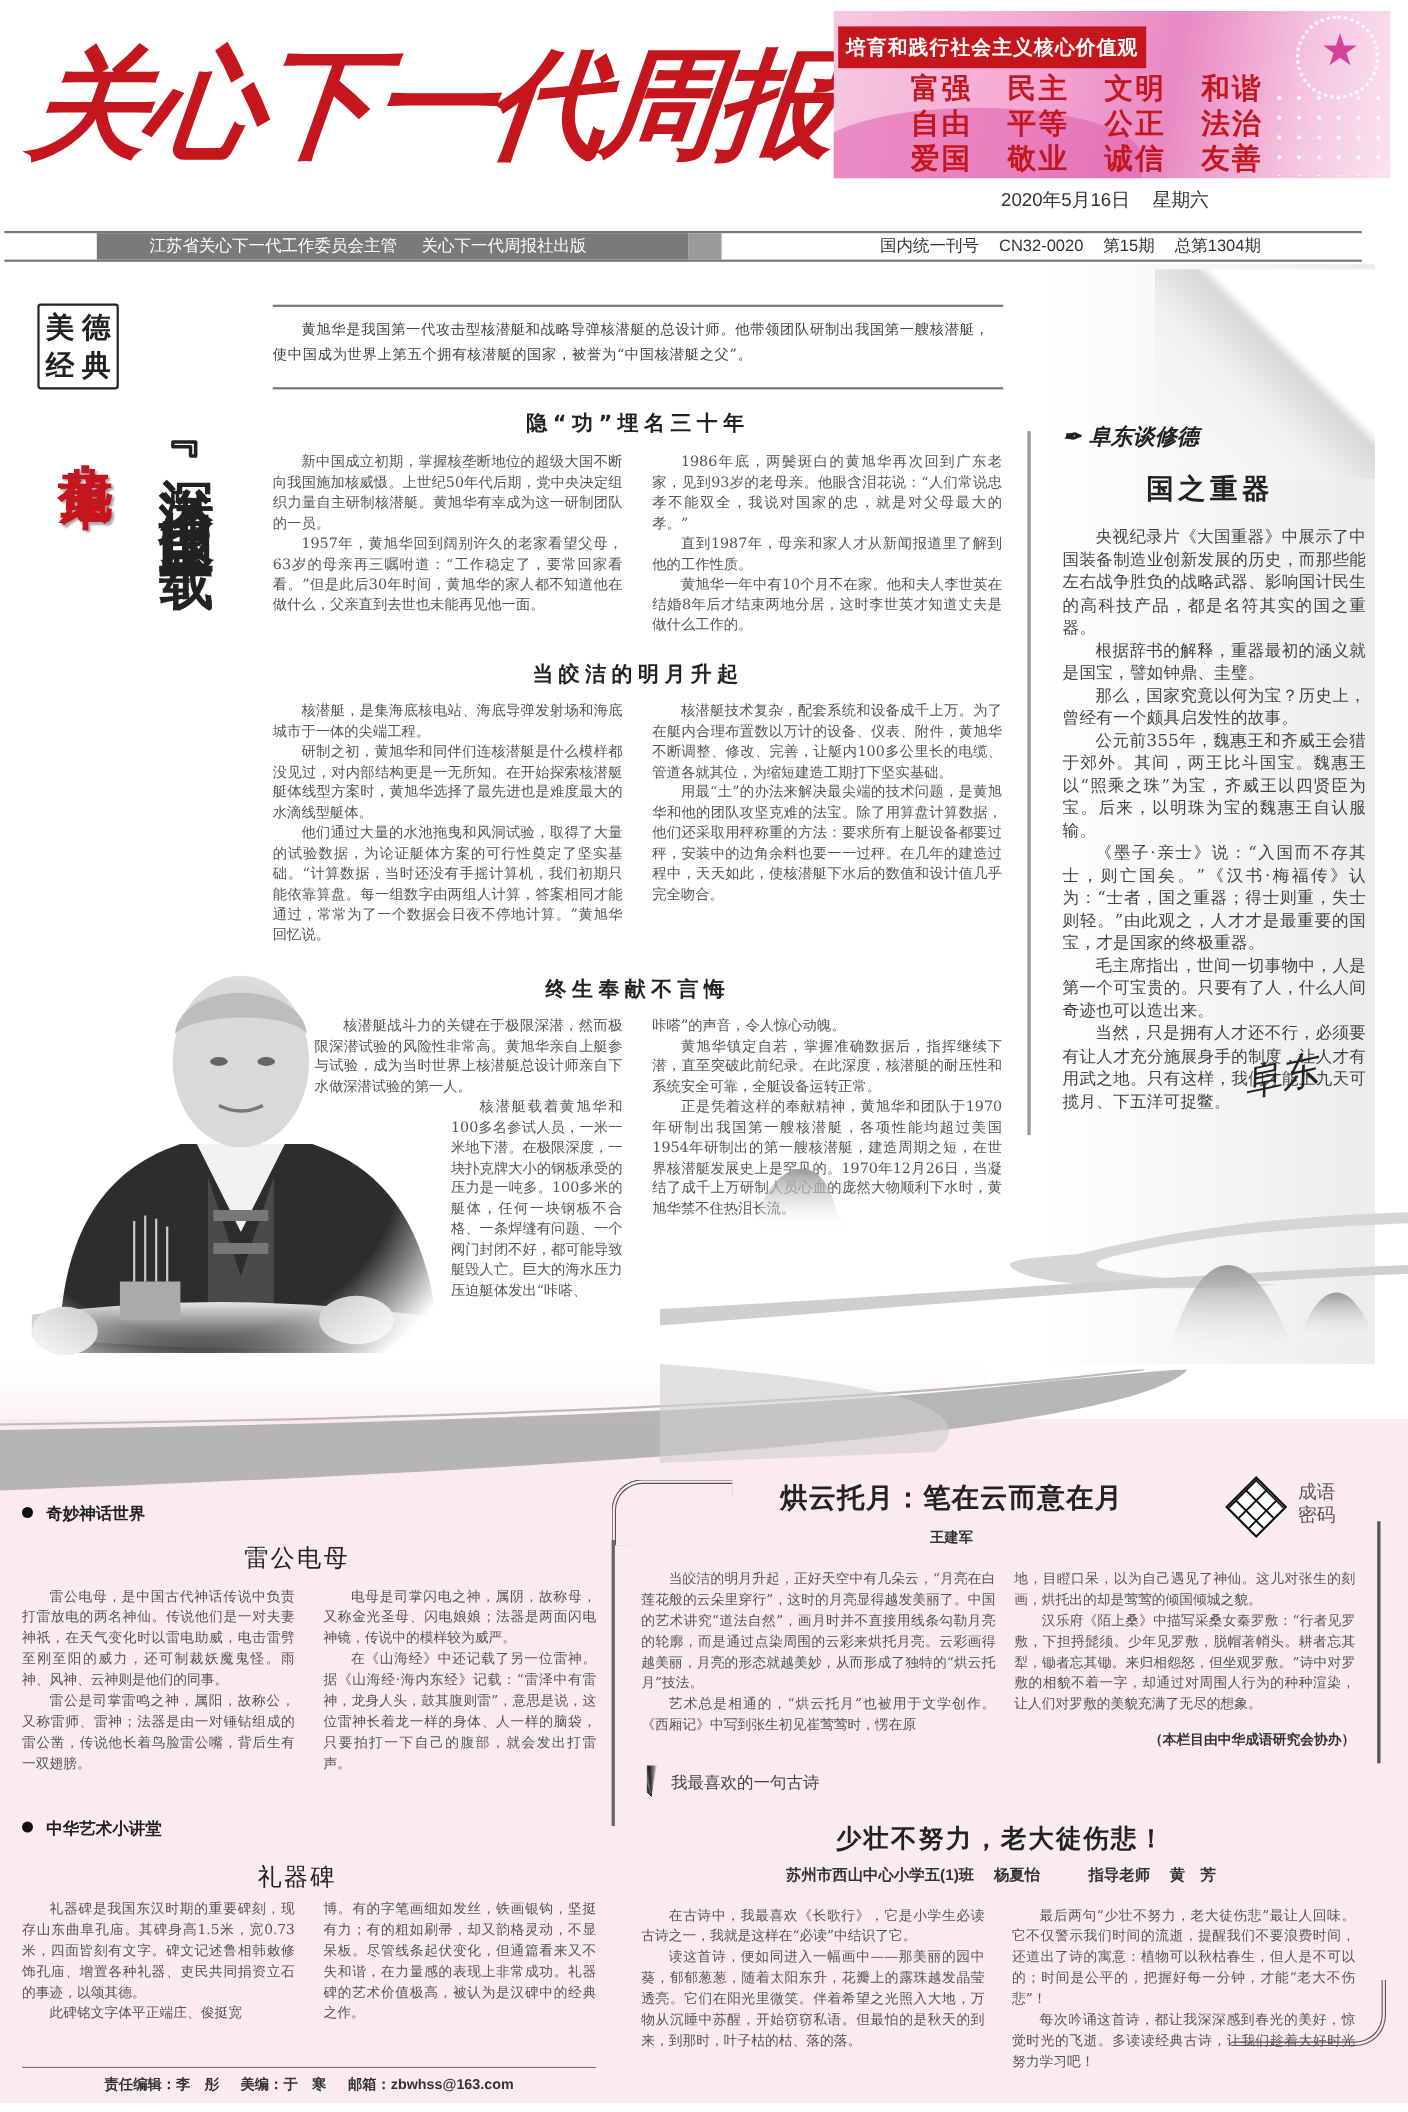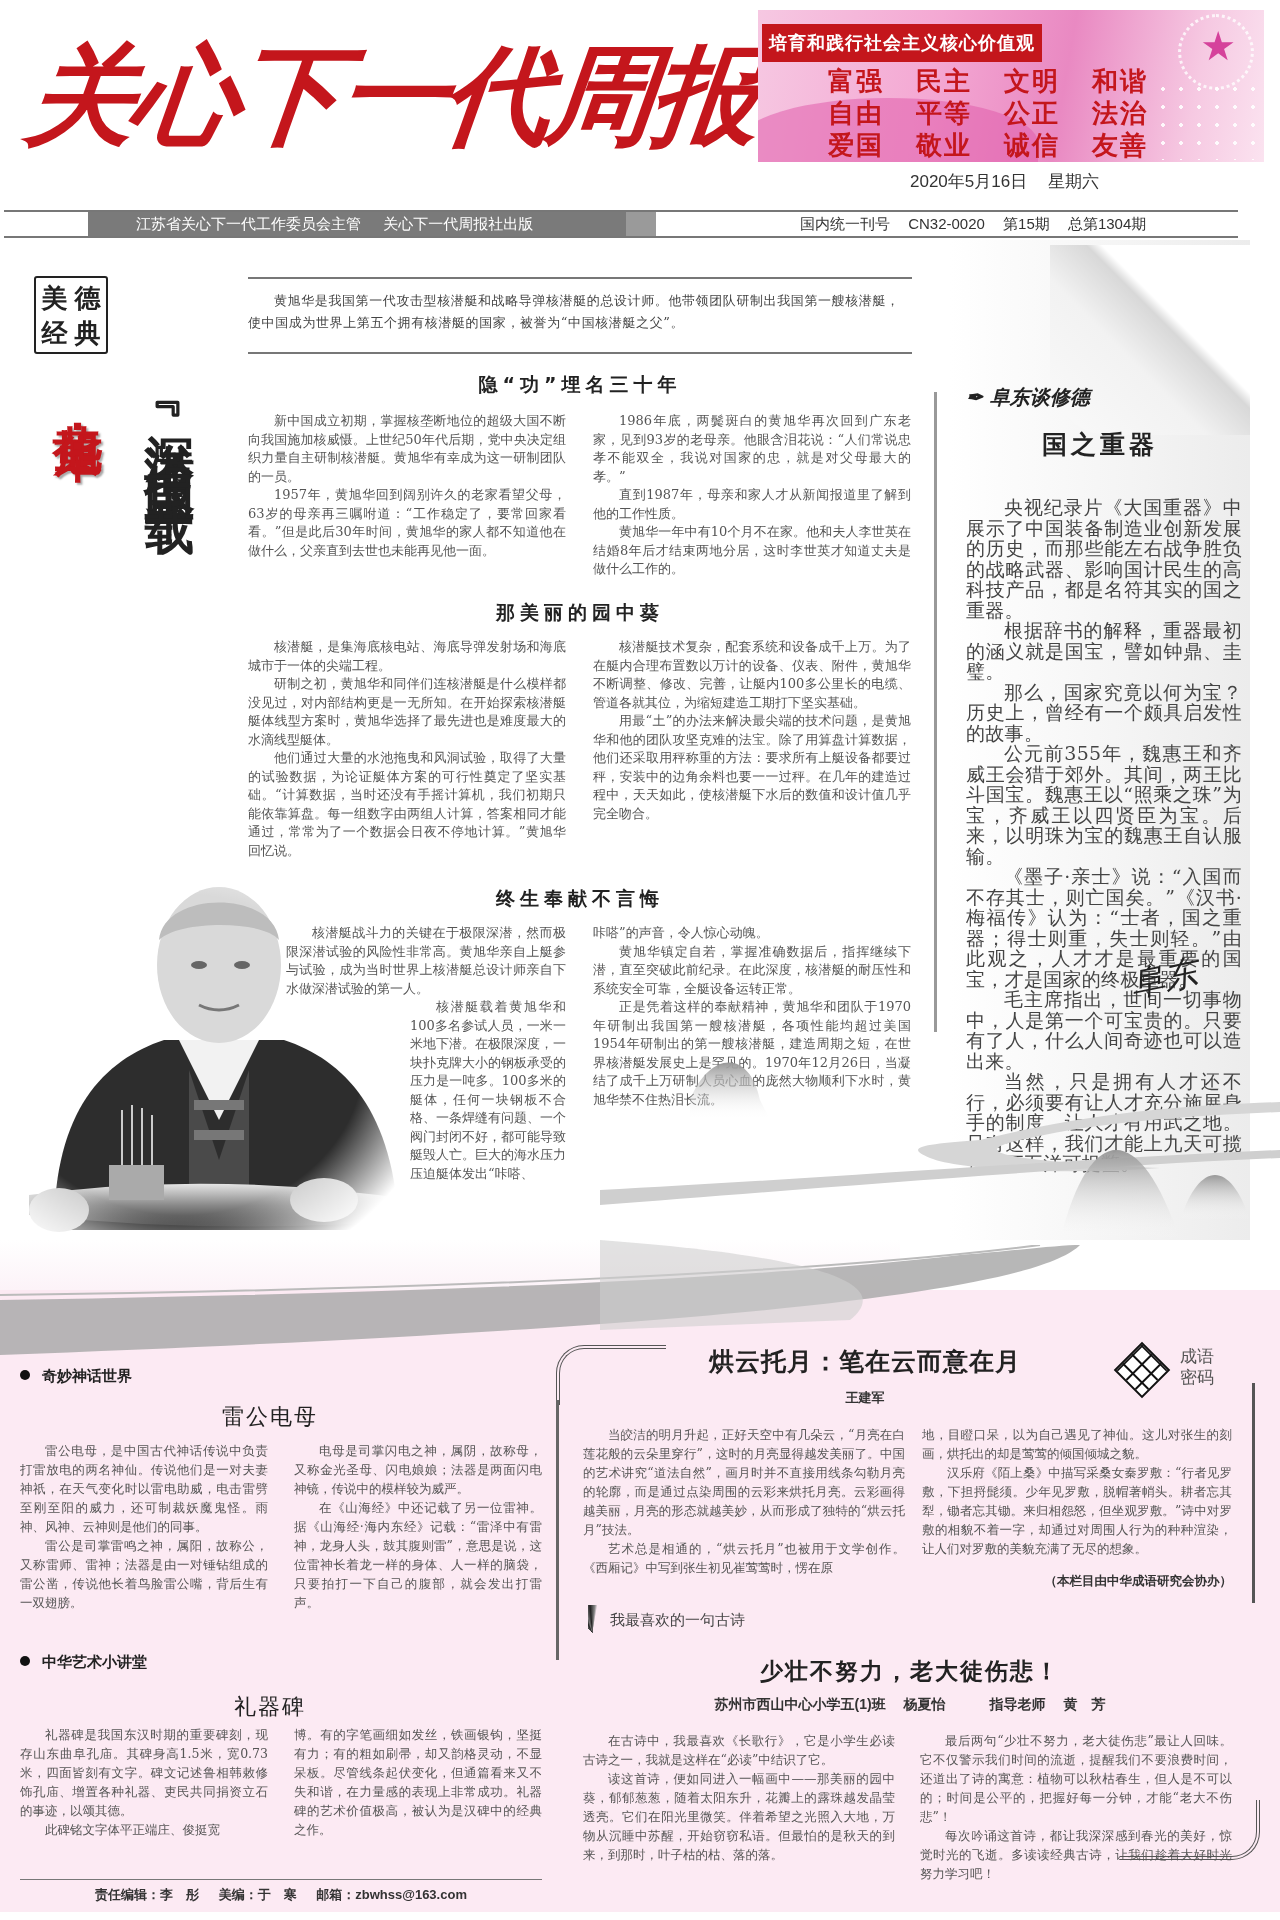--- a/index.html
+++ b/index.html
@@ -59,21 +59,21 @@
 
   .photo { left: 14px; top: 870px; width: 420px; height: 370px; }
   .photo-fade { left: 0; top: 1240px; width: 900px; height: 70px; background: linear-gradient(180deg, #fff 0%, #fbeef5 100%); }
 
   
   .sidebar-curl { left: 950px; top: 240px; width: 300px; height: 1000px; background: linear-gradient(90deg, #fff 0%, #f4f4f4 60%, #ececec 100%); }
   .sidebar-curl-corner { left: 1050px; top: 245px; width: 200px; height: 190px; background: linear-gradient(225deg, #fff 0%, #fff 38%, #d8d8d8 42%, #f2f2f2 60%, #fafafa 100%); border-radius: 0 0 0 60px; }
   .sidebar-rule { left: 934px; top: 392px; width: 3px; height: 640px; background: #999; }
   .sidebar-kicker { left: 966px; top: 384px; font-family: "DejaVu Serif", serif; font-weight: bold; font-style: italic; font-size: 20px; color: #222; white-space: nowrap; }
   .sidebar-title { left: 950px; top: 428px; width: 300px; text-align: center; font-family: "DejaVu Sans", sans-serif; font-weight: bold; font-size: 25px; color: #222; letter-spacing: 4px; }
-  .sidebar-body { left: 966px; top: 478px; width: 276px; font-family: "DejaVu Serif", serif; font-size: 19px; color: #444; line-height: 20.5px; text-align: justify; letter-spacing: 0.3px; margin-top: 19px; }
+  .sidebar-body { left: 966px; top: 478px; width: 276px; font-family: "DejaVu Serif", serif; font-size: 15px; color: #444; line-height: 20.5px; text-align: justify; letter-spacing: 0.3px; }
   .sidebar-body p { text-indent: 2em; }
   .signature { left: 1130px; top: 956px; font-family: "DejaVu Serif", serif; font-style: italic; font-size: 34px; color: #222; transform: rotate(-12deg); }
 
   .landscape { left: 600px; top: 1040px; width: 680px; height: 300px; }
 
   
   .pink-bg { left: 0; top: 1290px; width: 1280px; height: 630px; background: #fceaf3; }
   .swirl { left: 0; top: 1245px; width: 1140px; height: 120px; }
   .bullet-head { font-family: "Liberation Sans", sans-serif; font-weight: bold; font-size: 15px; color: #222; white-space: nowrap; }
   .bullet-head .dot { display: inline-block; width: 10px; height: 10px; border-radius: 50%; background: #111; margin-right: 12px; vertical-align: middle; position: relative; top: -2px; }
@@ -189,21 +189,21 @@
 <div class="abs body-col s1c1">
   <p>新中国成立初期，掌握核垄断地位的超级大国不断向我国施加核威慑。上世纪50年代后期，党中央决定组织力量自主研制核潜艇。黄旭华有幸成为这一研制团队的一员。</p>
   <p>1957年，黄旭华回到阔别许久的老家看望父母，63岁的母亲再三嘱咐道：“工作稳定了，要常回家看看。”但是此后30年时间，黄旭华的家人都不知道他在做什么，父亲直到去世也未能再见他一面。</p>
 </div>
 <div class="abs body-col s1c2">
   <p>1986年底，两鬓斑白的黄旭华再次回到广东老家，见到93岁的老母亲。他眼含泪花说：“人们常说忠孝不能双全，我说对国家的忠，就是对父母最大的孝。”</p>
   <p>直到1987年，母亲和家人才从新闻报道里了解到他的工作性质。</p>
   <p>黄旭华一年中有10个月不在家。他和夫人李世英在结婚8年后才结束两地分居，这时李世英才知道丈夫是做什么工作的。</p>
 </div>
 
-<div class="abs sec-head h2">那美丽的园中葵</div>
+<div class="abs sec-head h2">当皎洁的明月升起</div>
 <div class="abs body-col s2c1">
   <p>核潜艇，是集海底核电站、海底导弹发射场和海底城市于一体的尖端工程。</p>
   <p>研制之初，黄旭华和同伴们连核潜艇是什么模样都没见过，对内部结构更是一无所知。在开始探索核潜艇艇体线型方案时，黄旭华选择了最先进也是难度最大的水滴线型艇体。</p>
   <p>他们通过大量的水池拖曳和风洞试验，取得了大量的试验数据，为论证艇体方案的可行性奠定了坚实基础。“计算数据，当时还没有手摇计算机，我们初期只能依靠算盘。每一组数字由两组人计算，答案相同才能通过，常常为了一个数据会日夜不停地计算。”黄旭华回忆说。</p>
 </div>
 <div class="abs body-col s2c2">
   <p>核潜艇技术复杂，配套系统和设备成千上万。为了在艇内合理布置数以万计的设备、仪表、附件，黄旭华不断调整、修改、完善，让艇内100多公里长的电缆、管道各就其位，为缩短建造工期打下坚实基础。</p>
   <p>用最“土”的办法来解决最尖端的技术问题，是黄旭华和他的团队攻坚克难的法宝。除了用算盘计算数据，他们还采取用秤称重的方法：要求所有上艇设备都要过秤，安装中的边角余料也要一一过秤。在几年的建造过程中，天天如此，使核潜艇下水后的数值和设计值几乎完全吻合。</p>
 </div>
 

